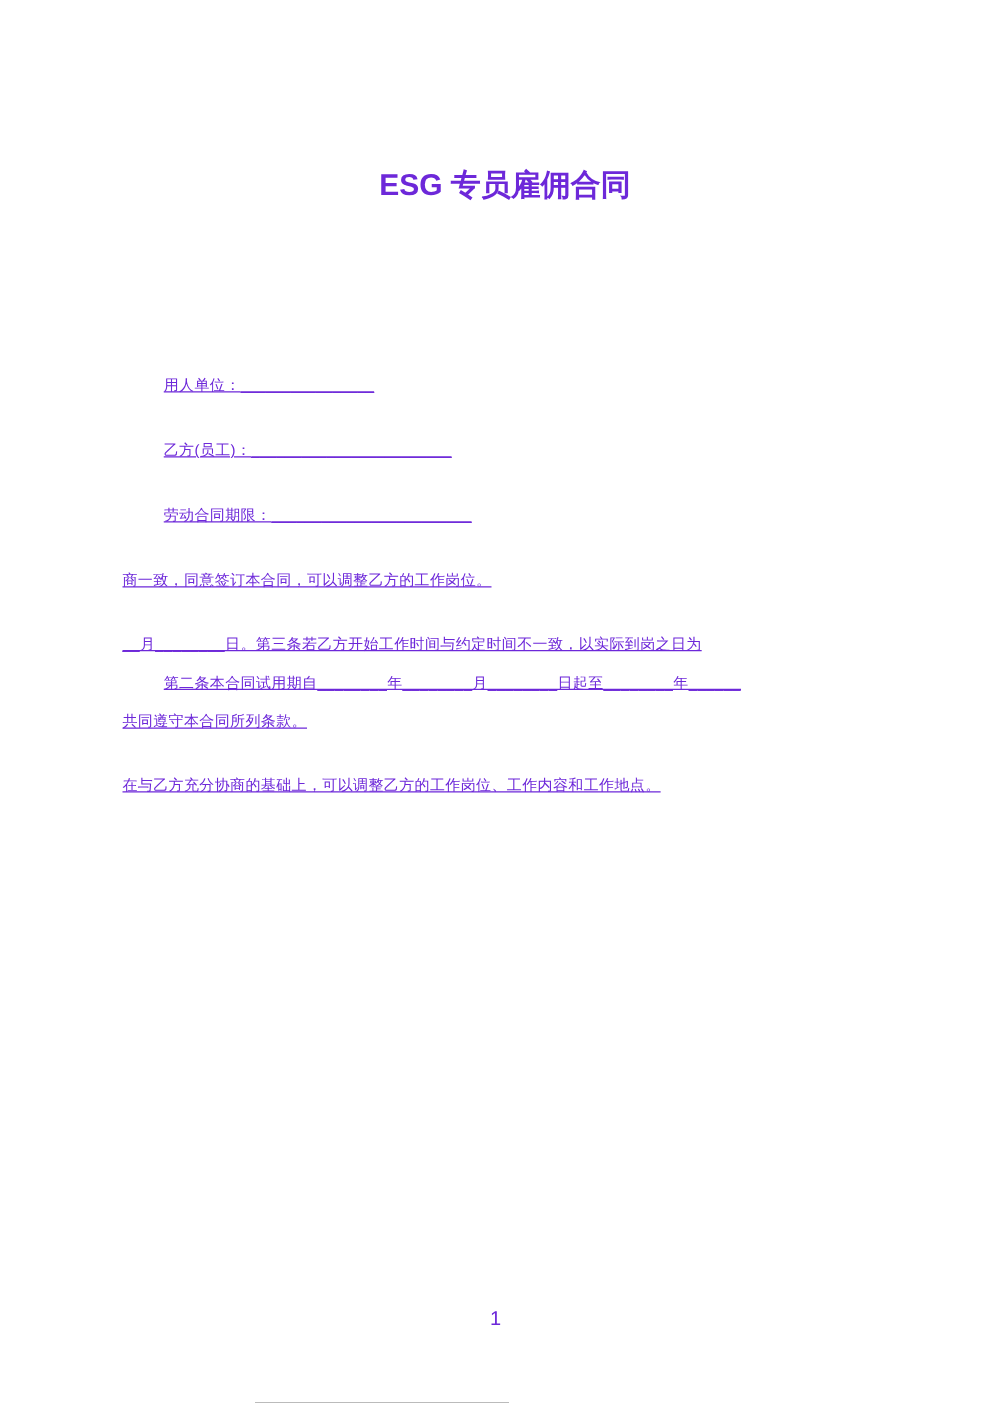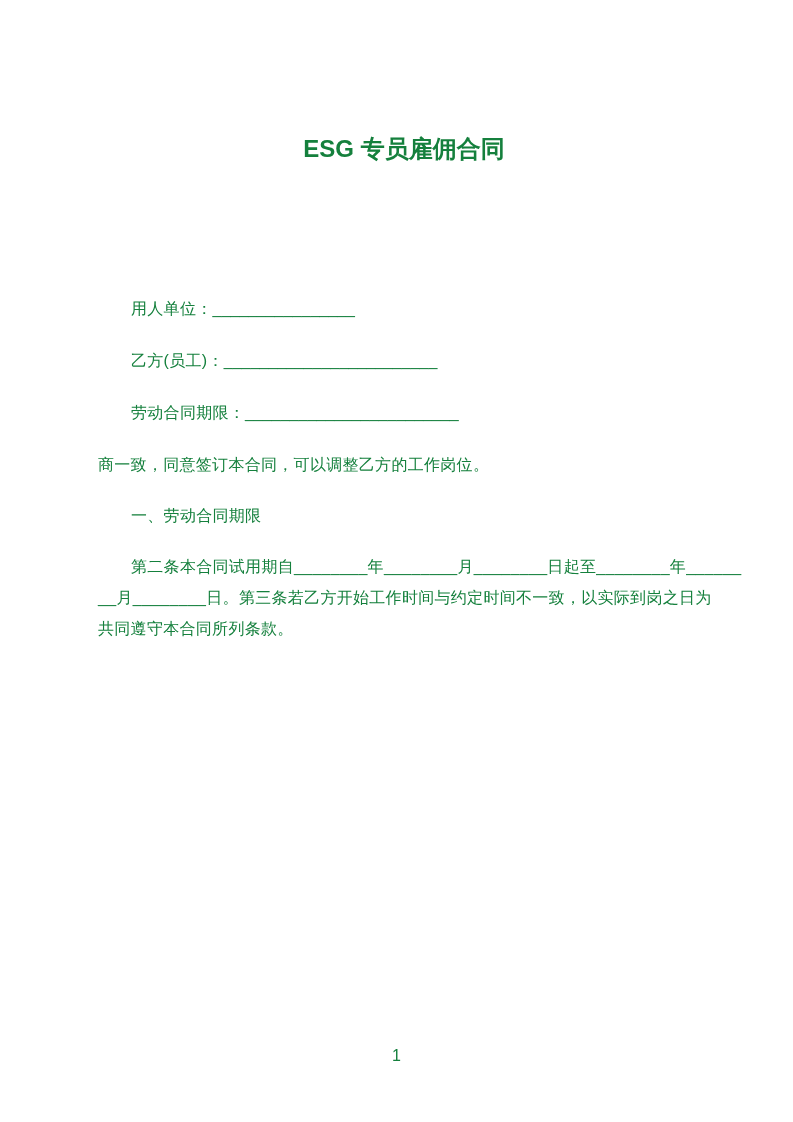--- a/index.html
+++ b/index.html
@@ -2,39 +2,40 @@
 <html><head>
 <meta charset="utf-8">
 <style>
   html, body { margin: 0; padding: 0; background: #888; }
   .page {
     position: relative;
     width: 793px;
     height: 1122px;
     margin: 0 auto;
     background: #ffffff;
-    color: #15803d;
+    color: #6d28d9;
     font-family: "Liberation Sans", sans-serif;
     box-sizing: border-box;
     padding: 130px 83px 0 98px;
     overflow: hidden;
   }
   .title {
     font-size: 24px;
     font-weight: 700;
     line-height: 38px;
     text-align: center;
     margin: 0 0 125px 0;
     white-space: nowrap;
   }
   .ln {
-    font-size: 16px;
+    font-size: 12px;
     line-height: 31px;
     white-space: nowrap;
     letter-spacing: 0.3px;
+    text-decoration: underline;
   }
   .ind { padding-left: 33px; }
   .block { margin-bottom: 20px; }
   .field { margin-bottom: 21px; }
   .blank { letter-spacing: 0; }
   .pageno {
     position: absolute;
     left: 0;
     top: 1046px;
     width: 100%;
@@ -59,31 +60,29 @@
   </div>
 
   <div class="ln ind field">
     <span>劳动合同期限：</span><span class="blank">________________________</span>
   </div>
 
   <div class="block">
     <div class="ln">商一致，同意签订本合同，可以调整乙方的工作岗位。</div>
   </div>
 
-  <div class="block">
-    <div class="ln ind">一、劳动合同期限</div>
-  </div>
 
 
   <div class="block">
+    <div class="ln">__月________日。第三条若乙方开始工作时间与约定时间不一致，以实际到岗之日为</div>
     <div class="ln ind">第二条本合同试用期自________年________月________日起至________年______</div>
-    <div class="ln">__月________日。第三条若乙方开始工作时间与约定时间不一致，以实际到岗之日为</div>
     <div class="ln">共同遵守本合同所列条款。</div>
   </div>
 
 
 
   <div class="block">
+    <div class="ln">在与乙方充分协商的基础上，可以调整乙方的工作岗位、工作内容和工作地点。</div>
   </div>
 
   <div class="pageno">1</div>
 
 </div>
 
 </body></html>

